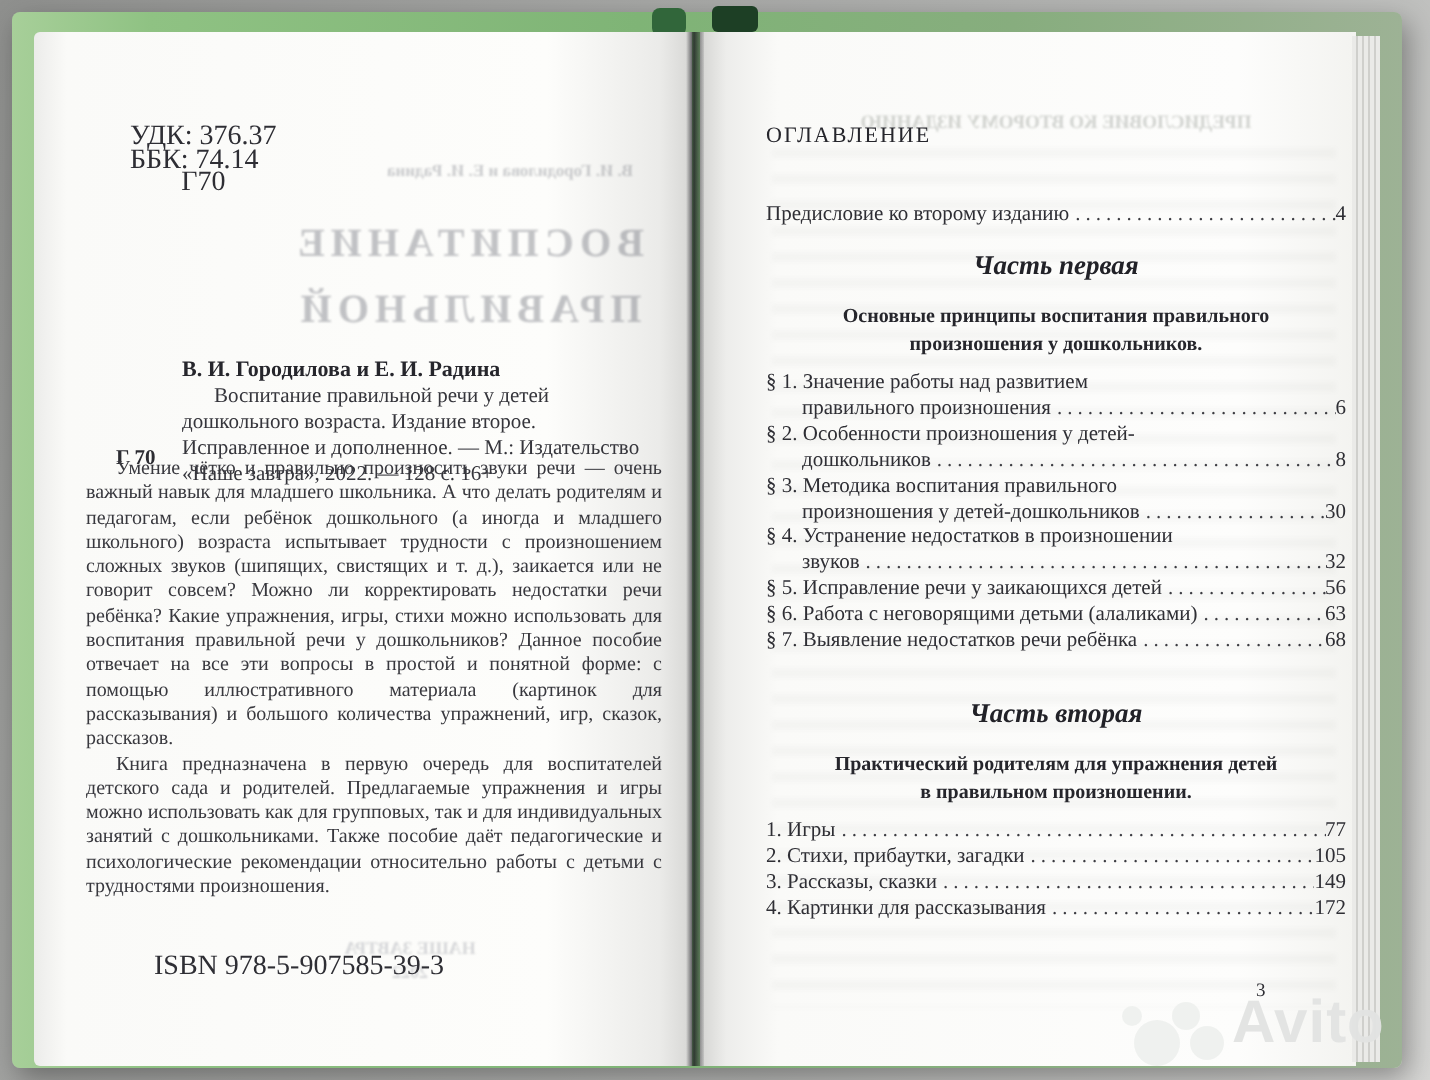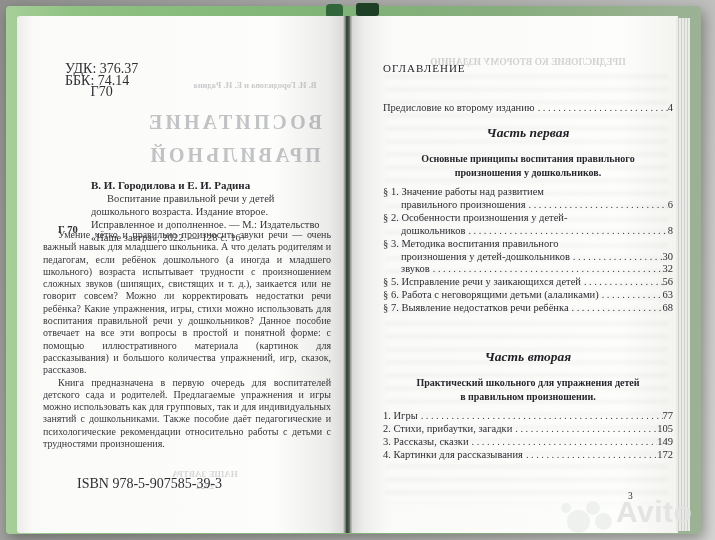--- a/index.html
+++ b/index.html
@@ -150,20 +150,21 @@
       </div>
       <div>
         <div class="toc-line">§ 3. Методика воспитания правильного</div>
         <div class="toc-row cont">
           <span>произношения у детей-дошкольников</span>
           <span class="dots">........................................................................................................................</span>
           <span class="pg">30</span>
         </div>
       </div>
       <div>
+        <div class="toc-line">§ 4. Устранение недостатков в произношении</div>
         <div class="toc-row cont">
           <span>звуков</span>
           <span class="dots">........................................................................................................................</span>
           <span class="pg">32</span>
         </div>
       </div>
       <div>
         <div class="toc-row">
           <span>§ 5. Исправление речи у заикающихся детей</span>
           <span class="dots">........................................................................................................................</span>
@@ -181,21 +182,21 @@
         <div class="toc-row">
           <span>§ 7. Выявление недостатков речи ребёнка</span>
           <span class="dots">........................................................................................................................</span>
           <span class="pg">68</span>
         </div>
       </div>
     </div>
 
   <div class="part-title part2-title">Часть вторая</div>
   <div class="part-subtitle part2-subtitle">
-    <div>Практический школьного для упражнения детей</div>
+    <div>Практический родителям для упражнения детей</div>
     <div>в правильном произношении.</div>
   </div>
   <div class="toc-block part2-entries">
       <div>
         <div class="toc-row">
           <span>1. Игры</span>
           <span class="dots">........................................................................................................................</span>
           <span class="pg">77</span>
         </div>
       </div>

